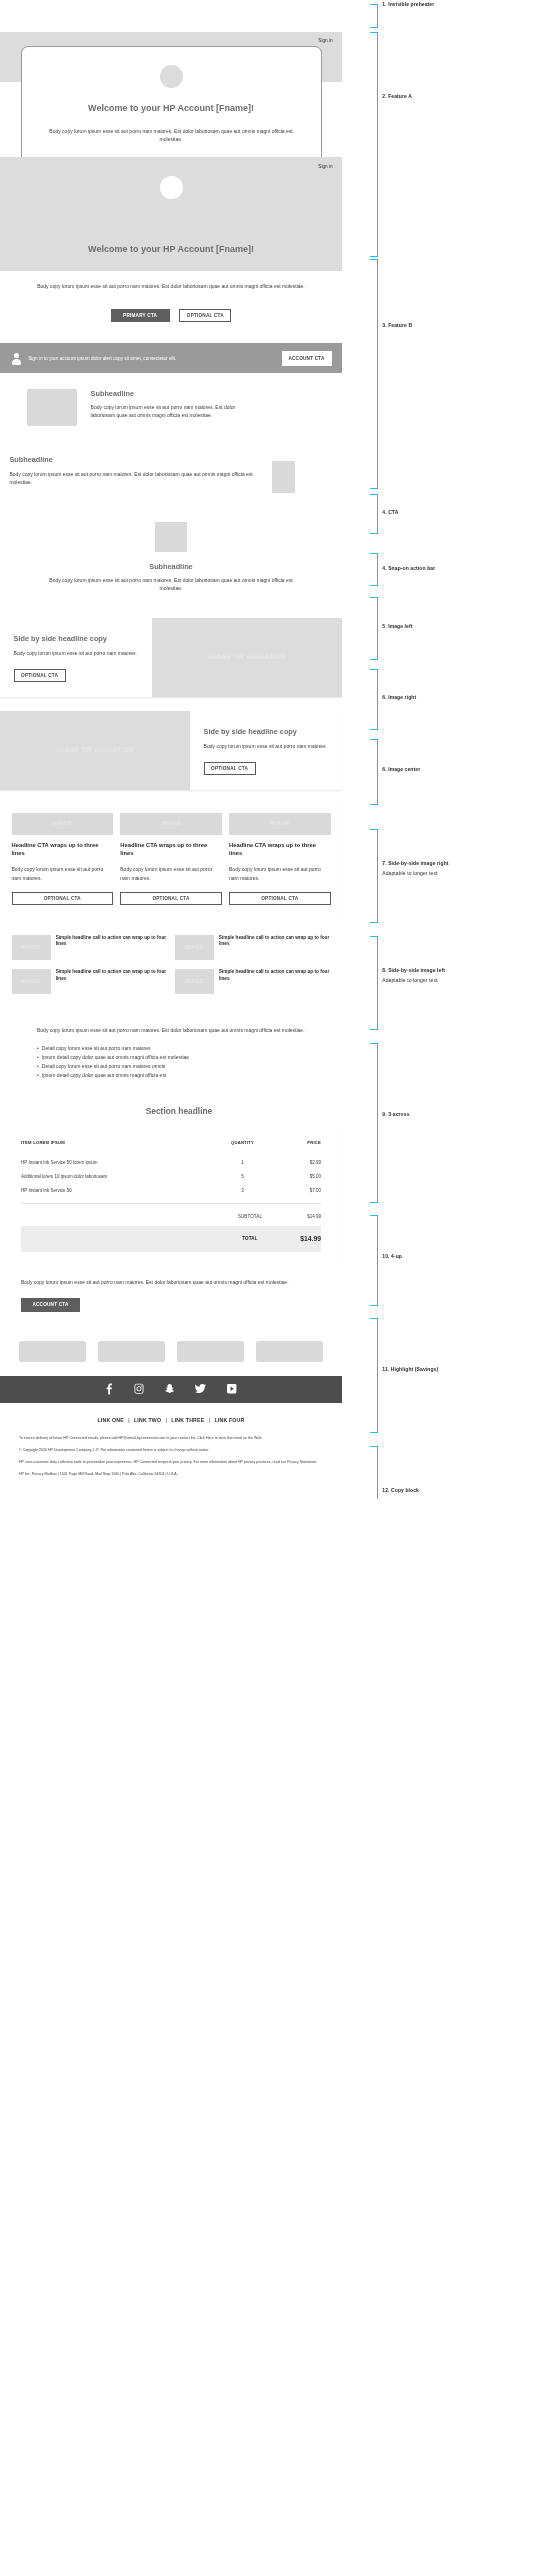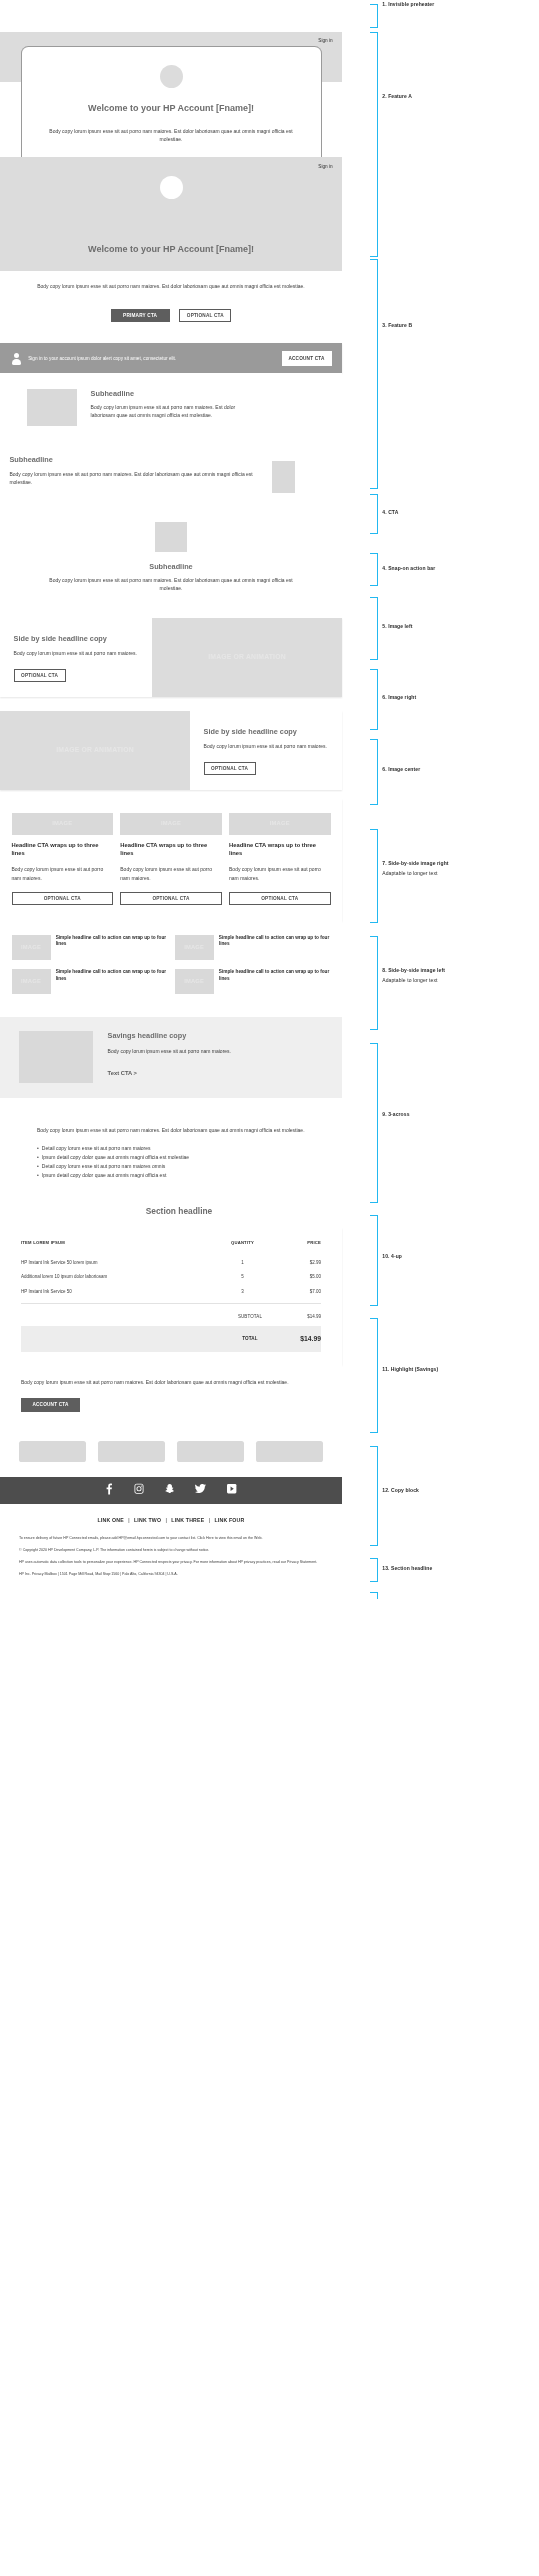--- a/index.html
+++ b/index.html
@@ -344,30 +344,20 @@
         </div>
         <div class="cell">
           <div class="ph">
               <div class="ph-label sm">IMAGE</div>
             </div>
           <div class="h3">Simple headline call to action can wrap up to four lines</div>
         </div>
       </div>
     </div>
 
-    <div class="sec" style="padding:9.4px 0 9.4px 0">
-      <div id="s-highlight">
-        <div class="ph"></div>
-        <div class="txt">
-          <div class="h2">Savings headline copy</div>
-          <div class="body">Body copy lorum ipsum esse sit aut porro nam maiores.</div>
-          <div class="textcta">Text CTA &gt;</div>
-        </div>
-      </div>
-    </div>
 
     <div class="sec" id="s-copyblock">
       <div class="body">Body copy lorum ipsum esse sit aut porro nam maiores. Est dolor laboriosam quae aut omnis magni officia est molestiae.</div>
       <ul>
         <li>Detail copy lorum esse sit aut porro nam maiores</li>
         <li>Ipsum detail copy dolor quae aut omnis magni officia est molestiae</li>
         <li>Detail copy lorum esse sit aut porro nam maiores omnis</li>
         <li>Ipsum detail copy dolor quae aut omnis magni officia est</li>
       </ul>
     </div>

